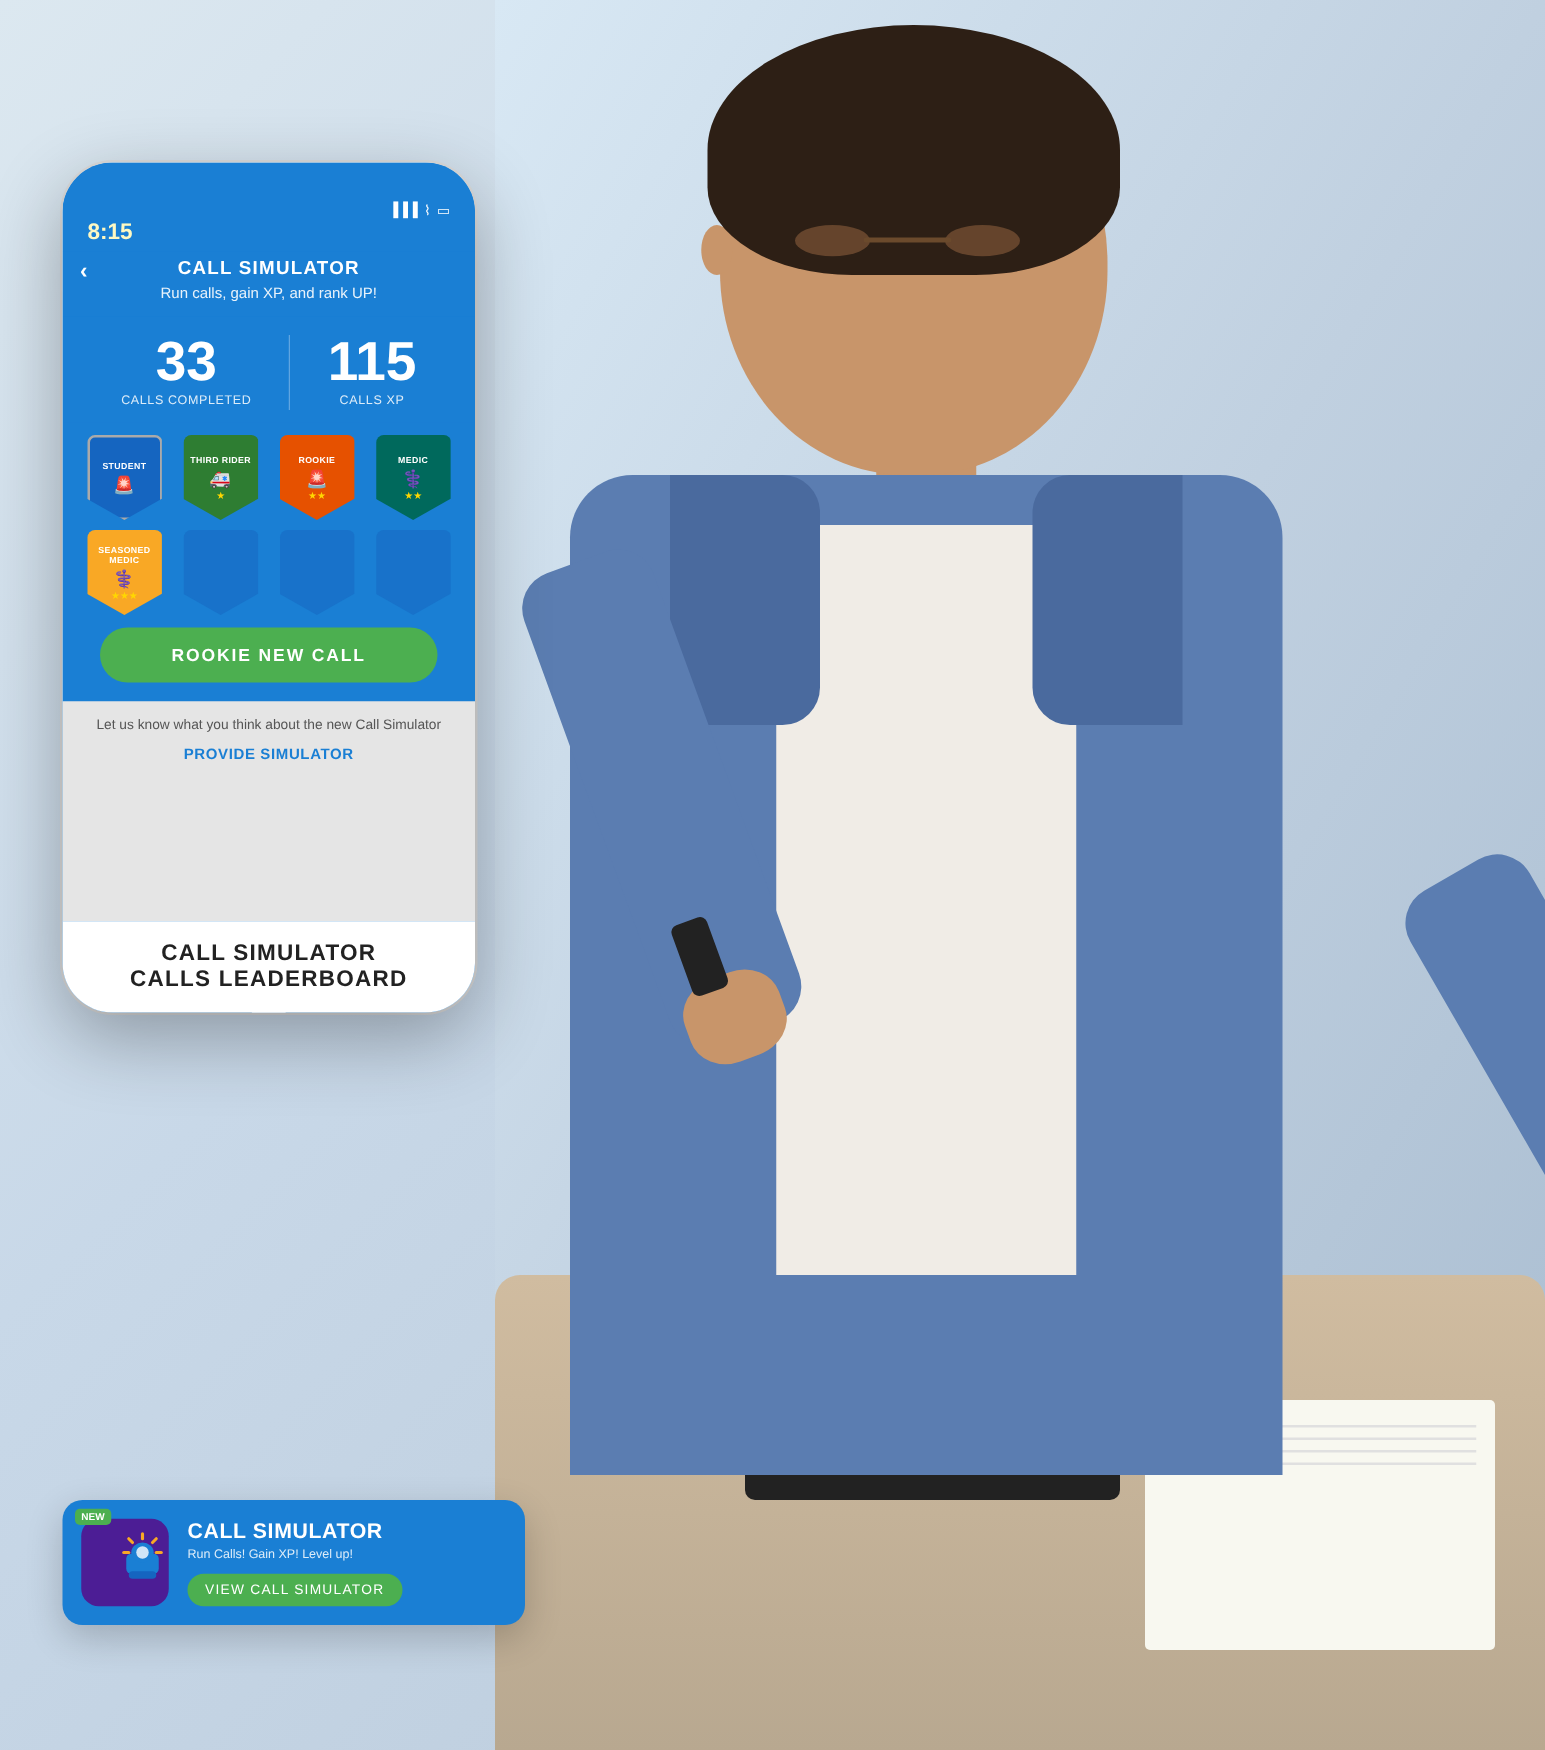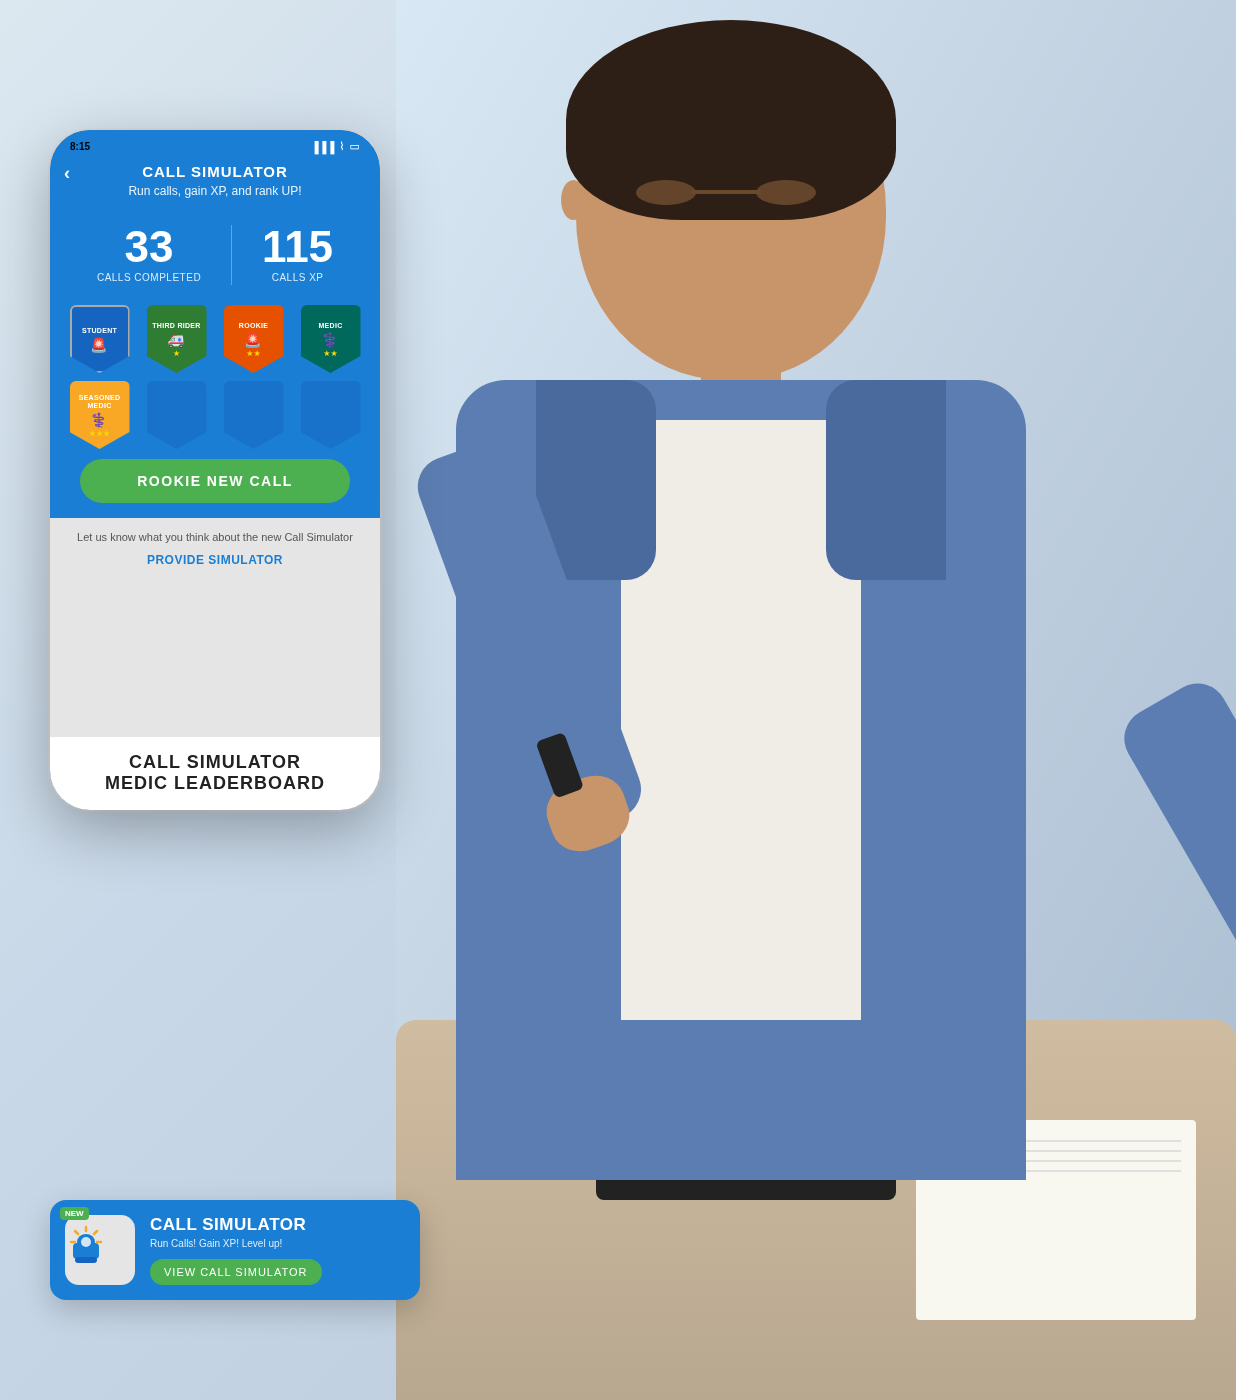--- a/index.html
+++ b/index.html
@@ -49,23 +49,24 @@
     
     .status-bar {
       display: flex;
       justify-content: space-between;
       align-items: center;
       padding: 10px 20px 5px;
       background: #1a7fd4;
     }
 
     .status-time {
-      color: #000000;
-      font-size: 10px;
+      color: #fef9c3;
+      font-size: 18px;
       font-weight: 600;
+      margin-top: 35px;
     }
 
     .status-icons {
       display: flex;
       align-items: center;
       gap: 5px;
       color: white;
       font-size: 11px;
     }
 
@@ -246,25 +247,25 @@
       display: flex;
       align-items: center;
       gap: 15px;
       z-index: 15;
       box-shadow: 0 10px 30px rgba(0,0,0,0.2);
     }
 
     .card-icon-box {
       width: 70px;
       height: 70px;
-      background: #e5e5e5;
+      background: #4c1d95;
       border-radius: 14px;
       display: flex;
       align-items: center;
-      justify-content: flex-start;
+      justify-content: flex-end;
       flex-shrink: 0;
       position: relative;
     }
 
     .new-badge {
       position: absolute;
       top: -8px;
       left: -5px;
       background: #4caf50;
       color: white;
@@ -492,21 +493,21 @@
     </div>
 
     <div class="feedback-section">
       <div class="feedback-text">Let us know what you think about the new Call Simulator</div>
       <div class="feedback-link">PROVIDE SIMULATOR</div>
     </div>
 
     <div class="leaderboard-section">
       <div class="leaderboard-title">
         <span>CALL SIMULATOR</span><br>
-        <span>MEDIC LEADERBOARD</span>
+        <span>CALLS LEADERBOARD</span>
       </div>
     </div>
 
   </div>
 
   <div style="position:absolute;bottom:-18px;left:50%;transform:translateX(-50%);width:0;height:0;border-left:15px solid transparent;border-right:15px solid transparent;border-top:20px solid white;z-index:20;"></div>
 </div>
 
 <div class="simulator-card">
   <div class="card-icon-box">

